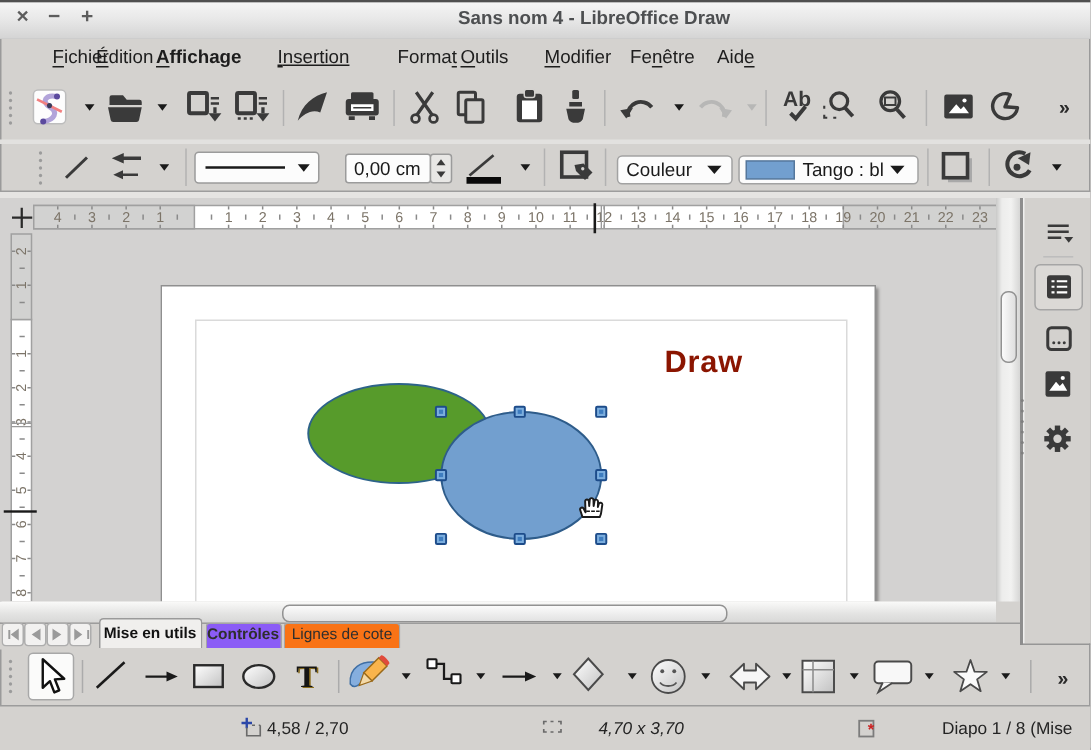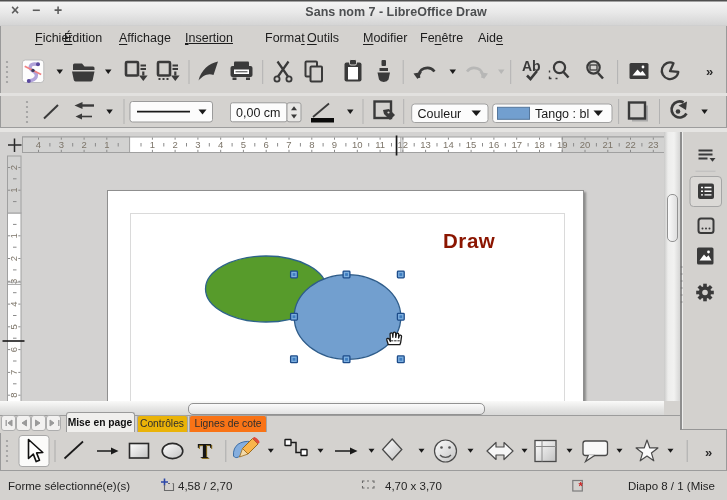--- a/index.html
+++ b/index.html
@@ -34,26 +34,26 @@
 .tab{position:absolute;box-sizing:border-box;font-size:10.3px;text-align:center;white-space:nowrap;overflow:hidden;}
 u{text-underline-offset:2px;}
 </style>
 </head>
 <body>
 <div id="win">
  <div class="abs" id="titlebar">
   <span class="winbtn" style="left:11px;">×</span>
   <span class="winbtn" style="left:32px;">−</span>
   <span class="winbtn" style="left:54px;">+</span>
-  <span id="title">Sans nom 7 - LibreOffice Draw</span>
+  <span id="title">Sans nom 4 - LibreOffice Draw</span>
  </div>
  <div class="abs" id="menubar">
   <span class="mi" style="left:11px;margin-left:24px;"><u>F</u>ichier</span>
   <span class="mi" style="left:64px;"><u>É</u>dition</span>
-  <span class="mi" style="left:119px;"><u>A</u>ffichage</span>
+  <span class="mi" style="left:104px;font-weight:bold;"><u>A</u>ffichage</span>
   <span class="mi" style="left:185px;text-decoration:underline;"><u>I</u>nsertion</span>
   <span class="mi" style="left:265px;">Forma<u>t</u></span>
   <span class="mi" style="left:307px;"><u>O</u>utils</span>
   <span class="mi" style="left:363px;"><u>M</u>odifier</span>
   <span class="mi" style="left:420px;">Fe<u>n</u>être</span>
   <span class="mi" style="left:478px;">Aid<u>e</u></span>
  </div>
  <div class="abs" id="toolbar1"><svg width="727" height="41" viewBox="0 0 727 41">
         <g fill="#9b9b9b">
           <circle cx="7" cy="10" r="1.1"></circle>
@@ -376,22 +376,22 @@
      <path d="M5.2 5 v6" stroke-width="1.3" fill="none"></path>
             <path d="M11 5 l-4 3 l4 3 z"></path>
      <path d="M25.5 5 l-4.5 3 l4.5 3 z"></path>
      <path d="M34.5 5 l4.5 3 l-4.5 3 z"></path>
      <path d="M49 5 l4 3 l-4 3 z"></path>
             <path d="M57.8 5 v6" stroke-width="1.3" fill="none"></path>
     </g>
    </g>
       </svg>
  </div>
- <div class="tab" style="left:65.5px;top:412px;width:69px;height:20px;background:#f0efed;border:1px solid #9a9a9a;border-bottom:none;border-radius:3px 3px 0 0;font-weight:bold;color:#111;line-height:20px;">Mise en page</div>
- <div class="tab" style="left:136.5px;top:415px;width:51px;height:17px;background:#eab308;border:1px solid #a5a5a5;border-bottom:none;border-radius:3px 3px 0 0;color:#2e2e2e;line-height:16px;">Contrôles</div>
+ <div class="tab" style="left:65.5px;top:412px;width:69px;height:20px;background:#f0efed;border:1px solid #9a9a9a;border-bottom:none;border-radius:3px 3px 0 0;font-weight:bold;color:#111;line-height:20px;">Mise en utils</div>
+ <div class="tab" style="left:136.5px;top:415px;width:51px;height:17px;background:#8b5cf6;border:1px solid #a5a5a5;border-bottom:none;border-radius:3px 3px 0 0;color:#2e2e2e;line-height:16px;font-weight:bold;">Contrôles</div>
  <div class="tab" style="left:189px;top:415px;width:78px;height:17px;background:#f97316;border:1px solid #a5a5a5;border-bottom:none;border-radius:3px 3px 0 0;color:#2e2e2e;line-height:16px;">Lignes de cote</div>
  <div class="abs" id="toolbar3"><svg width="727" height="37.5" viewBox="0 0 727 37.5">
         <g fill="#9b9b9b">
           <circle cx="7" cy="9" r="1.1"></circle>
           <circle cx="7" cy="14" r="1.1"></circle>
           <circle cx="7" cy="19" r="1.1"></circle>
           <circle cx="7" cy="24" r="1.1"></circle>
           <circle cx="7" cy="29" r="1.1"></circle>
         </g>
         <g>
@@ -447,24 +447,23 @@
           <rect x="583" y="9" width="24.5" height="14.5" rx="2.5" fill="#f8f8f8" stroke="#4a4a4a" stroke-width="1.3"></rect>
 <path d="M588.5 23 L585.5 29.5 L595 23.2" fill="#f8f8f8" stroke="#4a4a4a" stroke-width="1.2"></path>
         </g>
         <path d="M616.5 16.8 h6 l-3 4 z" fill="#1a1a1a"></path>
         <polygon points="647.0,8.0 649.7,15.8 657.9,15.9 651.4,20.9 653.8,28.8 647.0,24.1 640.2,28.8 642.6,20.9 636.1,15.9 644.3,15.8" fill="#fafafa" stroke="#4a4a4a" stroke-width="1.2" stroke-linejoin="round"></polygon>
         <path d="M667.5 16.8 h6 l-3 4 z" fill="#1a1a1a"></path>
         <rect x="686.7" y="8" width="1" height="22" fill="#ababab"></rect>
         <text x="705" y="24.5" font-family="Liberation Sans,sans-serif" font-weight="bold" font-size="13" fill="#2a2a2a">»</text>
       </svg></div>
  <div class="abs" id="statusbar">
-  <span class="st" style="left:8px;">Forme sélectionné(e)(s)</span>
   <span class="st" style="left:178px;">4,58 / 2,70</span>
-  <span class="st" style="left:385px;">4,70 x 3,70</span>
-  <span class="st" style="left:628px;">Diapo 8 / 1 (Mise</span>
+  <span class="st" style="left:399px;font-style:italic;">4,70 x 3,70</span>
+  <span class="st" style="left:628px;">Diapo 1 / 8 (Mise</span>
   <svg class="abs" style="left:0;top:0;" width="727" height="30" viewBox="0 0 727 30">
 <g transform="translate(0,-470)">
  <g stroke="#2b47a8" stroke-width="1.6" fill="none">
   <path d="M164.5 477.5 v7 M161 481 h7"></path>
  </g>
  <path d="M164.5 484 v5.5 h9 v-7 M168 482.5 h2 m2.5 0 h1" stroke="#6a6a6a" stroke-width="1.1" fill="none"></path>
  <g stroke="#6a6a6a" stroke-width="1.1" fill="none">
   <path d="M364.5 480 h-2 v2 M367 480 h2 M372 480 h2 v2 M362.5 485 v2 h2 M374 485 v2 h-2 M367 487 h2"></path>
  </g>
  <g>

